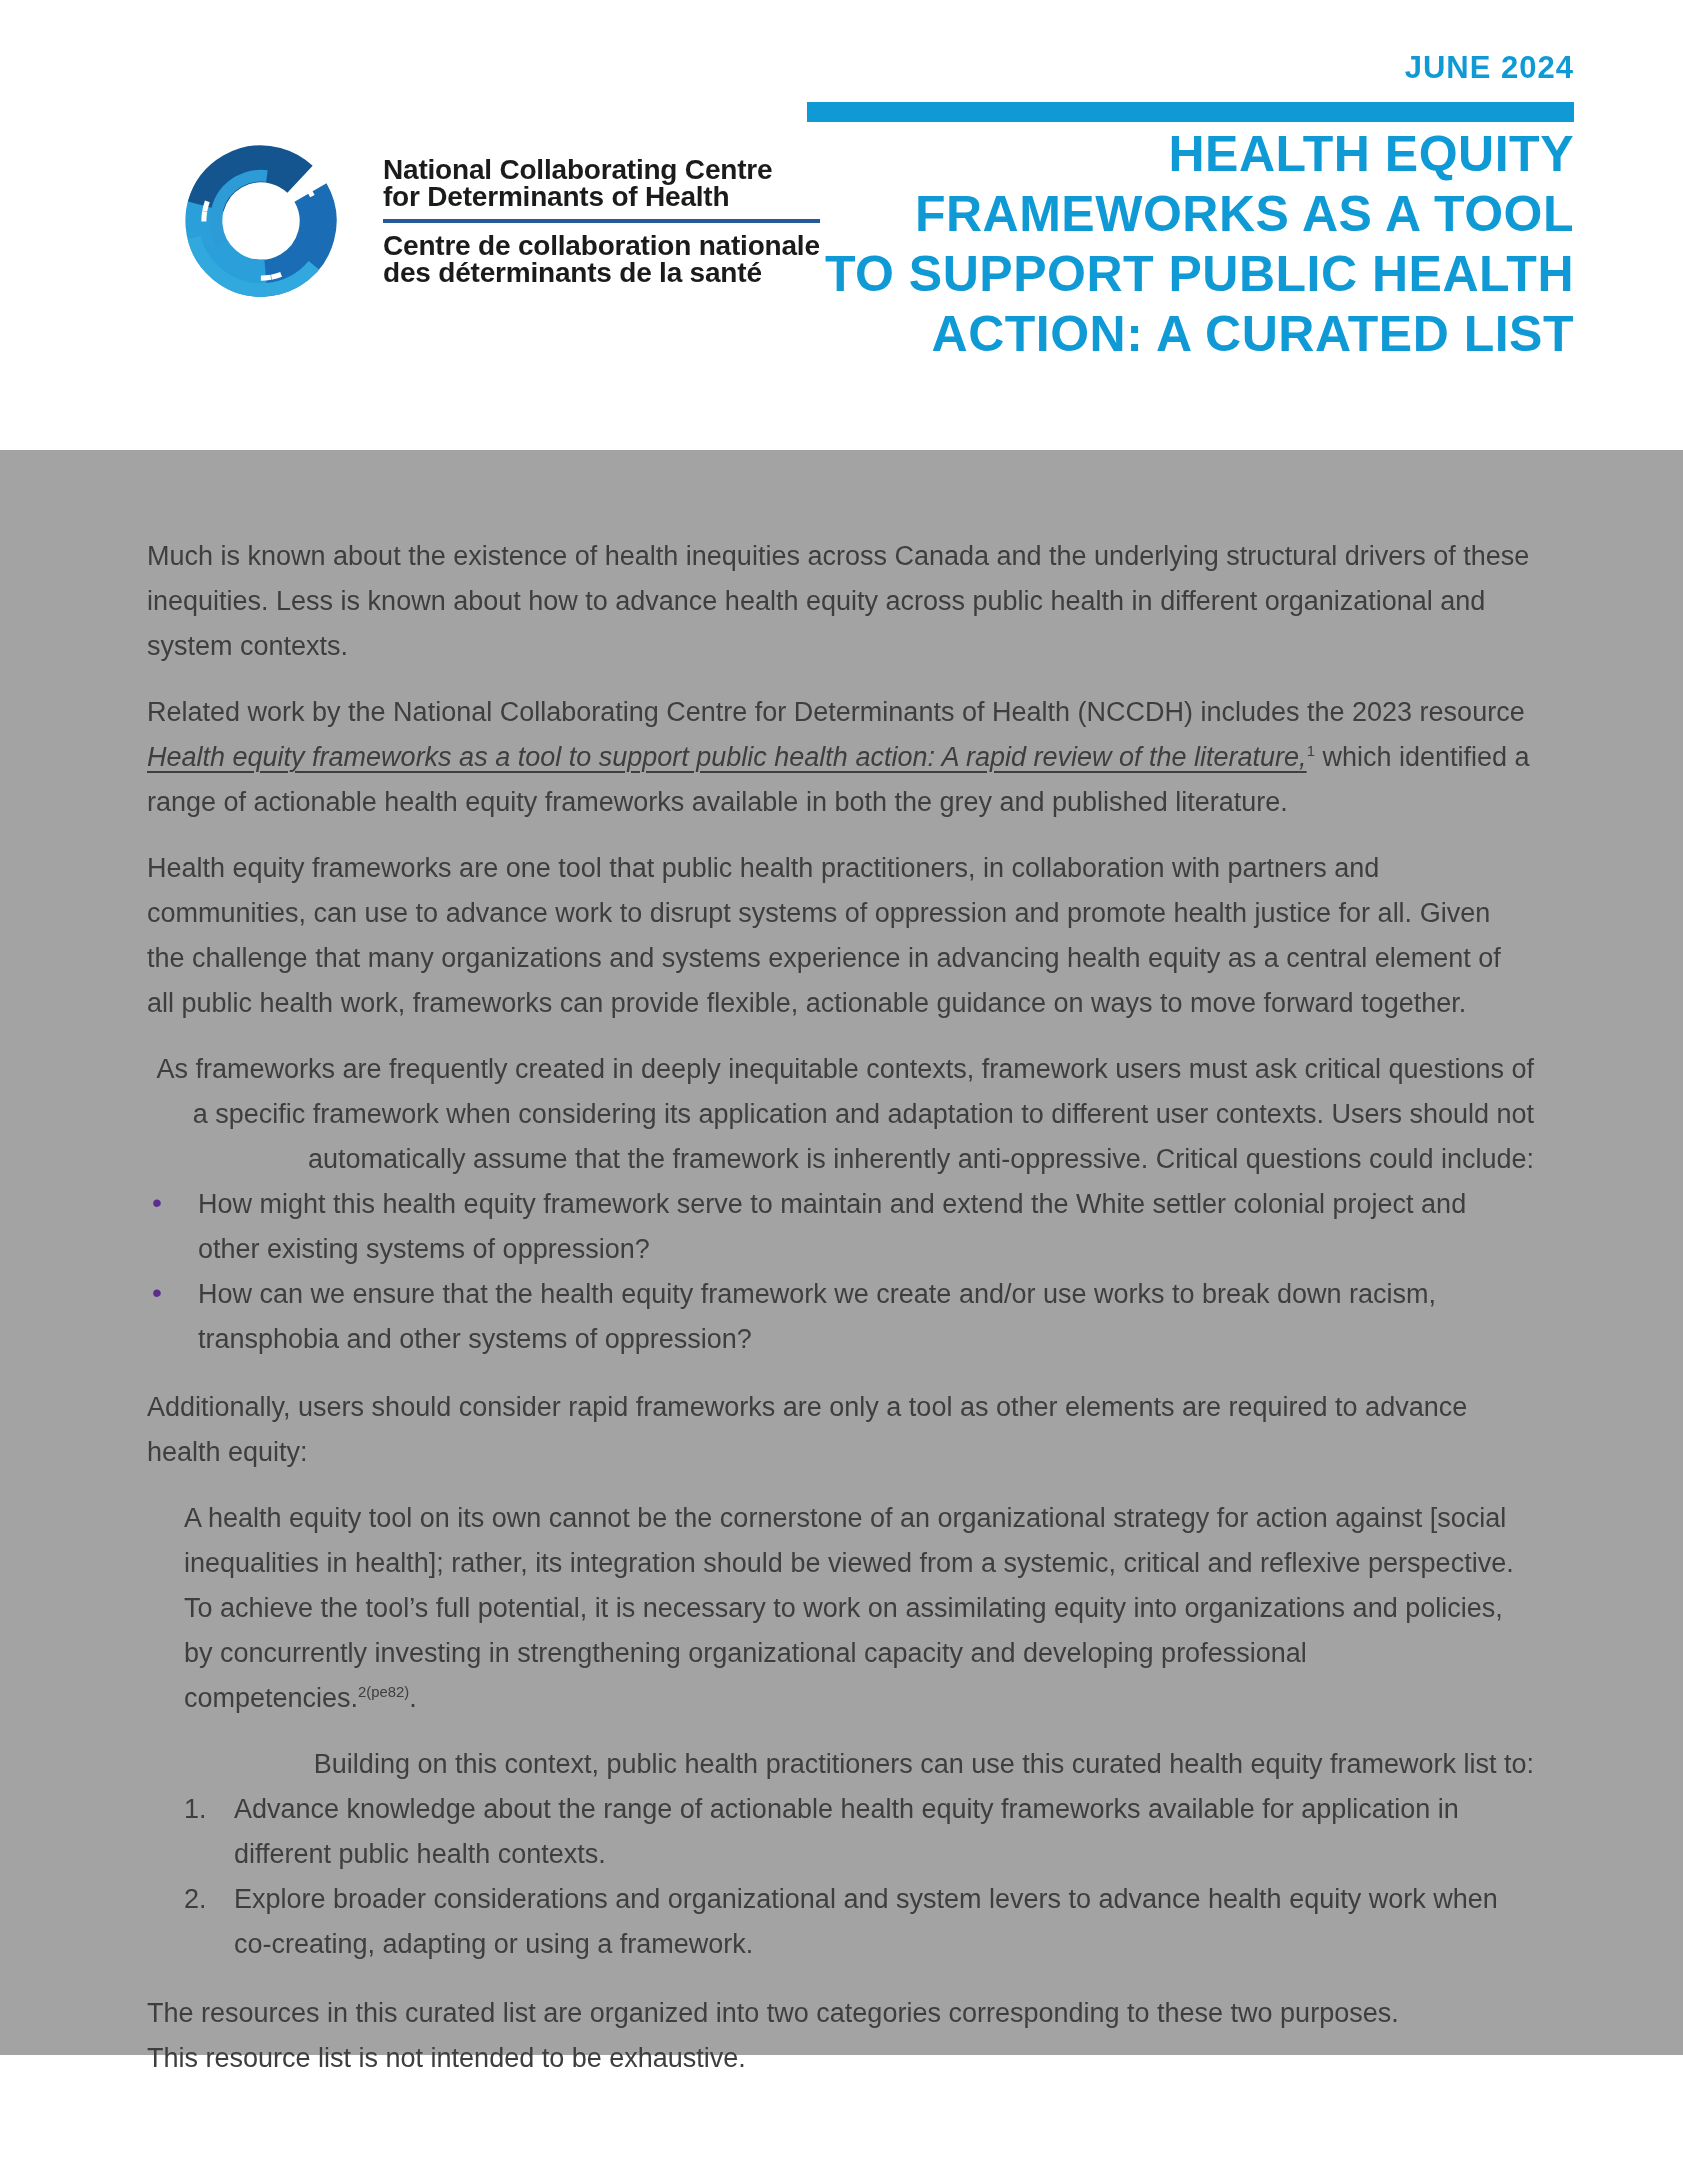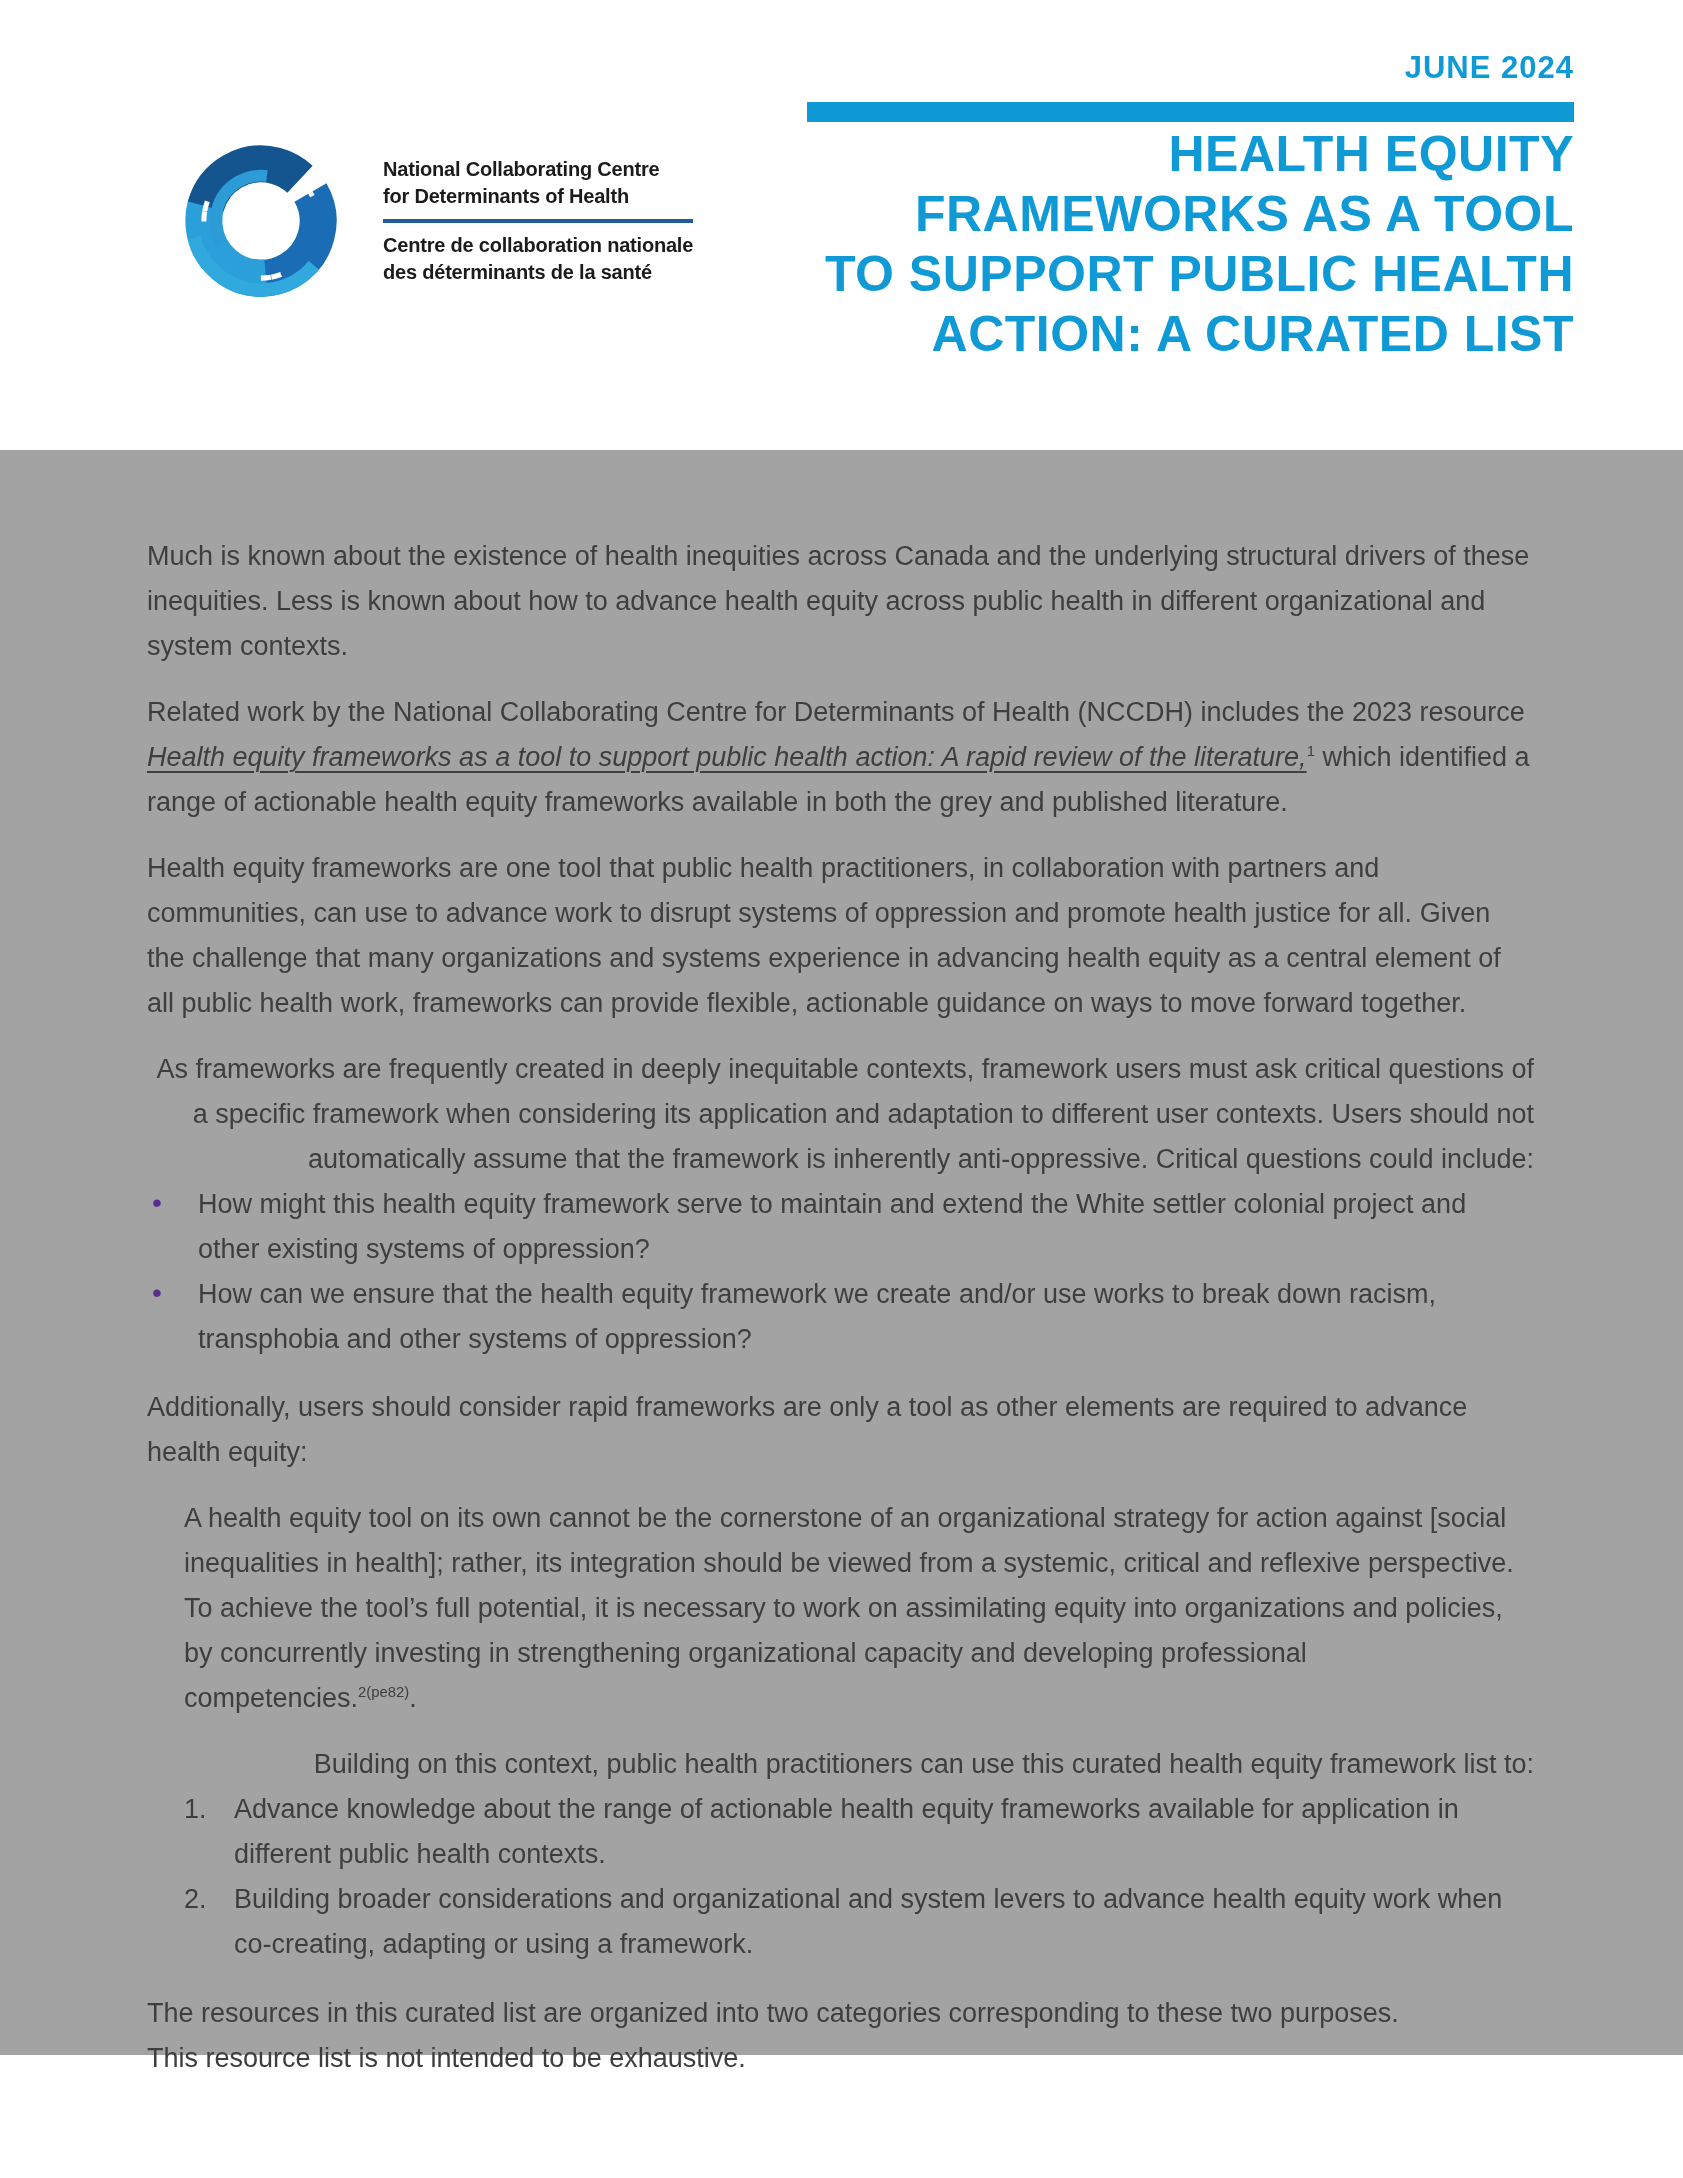--- a/index.html
+++ b/index.html
@@ -15,21 +15,21 @@
           letter-spacing:1px; color:#0f9ad6; }
 
   .accent-bar { position:absolute; top:102px; left:779px; right:137px; height:20px; background:#0f9ad6; }
 
   .title { position:absolute; top:124px; right:137px; text-align:right;
            font-size:50px; line-height:60px; font-weight:bold; color:#0f9ad6; letter-spacing:0.5px; }
   .title span { display:block; }
 
   .logo { position:absolute; top:136px; left:149px; display:flex; align-items:center; gap:38px; }
   .logo svg { width:168px; height:170px; display:block; }
-  .logo-text { font-size:20px; font-weight:bold; line-height:27px; color:#1b1b1b; letter-spacing:-0.2px; }
+  .logo-text { font-size:28px; font-weight:bold; line-height:27px; color:#1b1b1b; letter-spacing:-0.2px; }
   .logo-rule { height:4px; background:#235a98; margin:9px 0; }
 
   
   .content { position:absolute; top:450px; left:0; width:100%; height:1605px; background:#a3a3a3;
              padding:84px 149px 0 147px; font-size:27px; line-height:45px; color:#3e3e3e; }
 
   .content p { margin:0 0 21px 0; }
   .content p.no-gap { margin-bottom:0;text-align:right; }
 
   sup { font-size:0.55em; vertical-align:super; line-height:0; }
@@ -108,21 +108,21 @@
     </ul>
 
     <p>Additionally, users should consider rapid frameworks are only a tool as other elements are required to advance health equity:</p>
 
     <blockquote class="excerpt"><span>A health equity tool on its own cannot be the cornerstone of an organizational strategy for action against [social inequalities in health]; rather, its integration should be viewed from a systemic, critical and reflexive perspective. To achieve the tool’s full potential, it is necessary to work on assimilating equity into organizations and policies, by concurrently investing in strengthening organizational capacity and developing professional competencies.</span><sup>2(pe82)</sup><span>.</span></blockquote>
 
     <p class="no-gap">Building on this context, public health practitioners can use this curated health equity framework list to:</p>
 
     <ol class="plist">
       <li><span class="num">1.</span><span>Advance knowledge about the range of actionable health equity frameworks available for application in different public health contexts.</span></li>
-      <li><span class="num">2.</span><span>Building broader considerations and organizational and system levers to advance health equity work when co-creating, adapting or using a framework.</span></li>
+      <li><span class="num">2.</span><span>Explore broader considerations and organizational and system levers to advance health equity work when co-creating, adapting or using a framework.</span></li>
     </ol>
 
     <p>
       <span class="pline">The resources in this curated list are organized into two categories corresponding to these two purposes.</span>
       <span class="pline">This resource list is not intended to be exhaustive.</span>
     </p>
 
   </div>
 
 </div>

